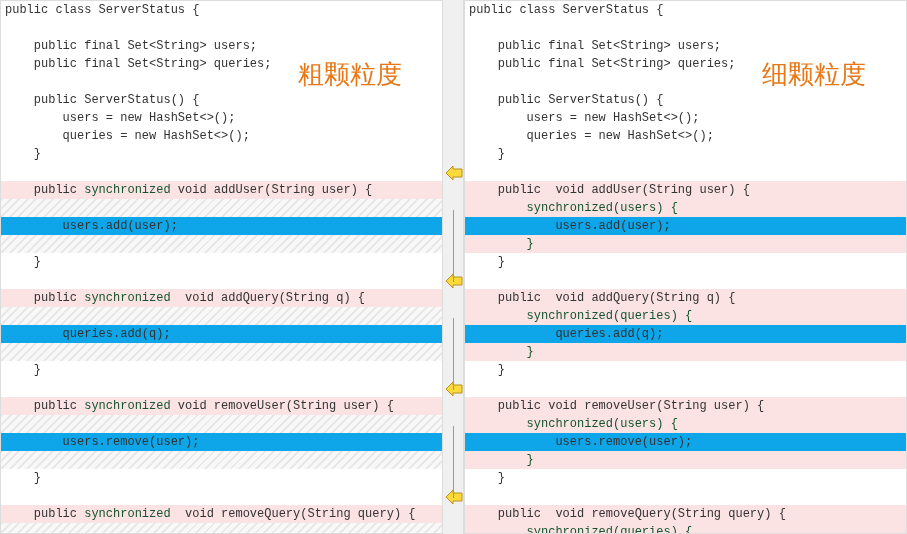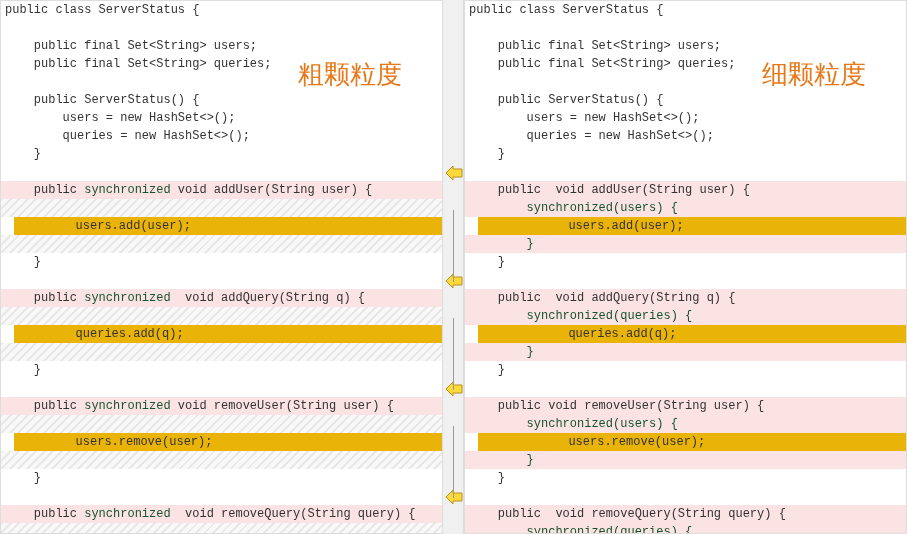--- a/index.html
+++ b/index.html
@@ -34,21 +34,21 @@
       position: relative;
     }
     .line { height: 18px; padding-left: 4px; }
     .line.hatch {
       background-image: repeating-linear-gradient(
         135deg,
         #e8e8e8 0, #e8e8e8 2px, #f8f8f8 2px, #f8f8f8 6px
       );
     }
     .line.pink { background: #fbe3e3; }
-    .line.blue { background: #eab308; margin-left: 13px; }
+    .line.blue { background: #0ea5e9; }
     .kw-sync { color: #14532d; }
     .title-label {
       position: absolute;
       top: 54px;
       right: 40px;
       color: #e67817;
       font-size: 26px;
       font-family: "Microsoft YaHei", sans-serif;
       font-weight: 400;
       z-index: 5;

